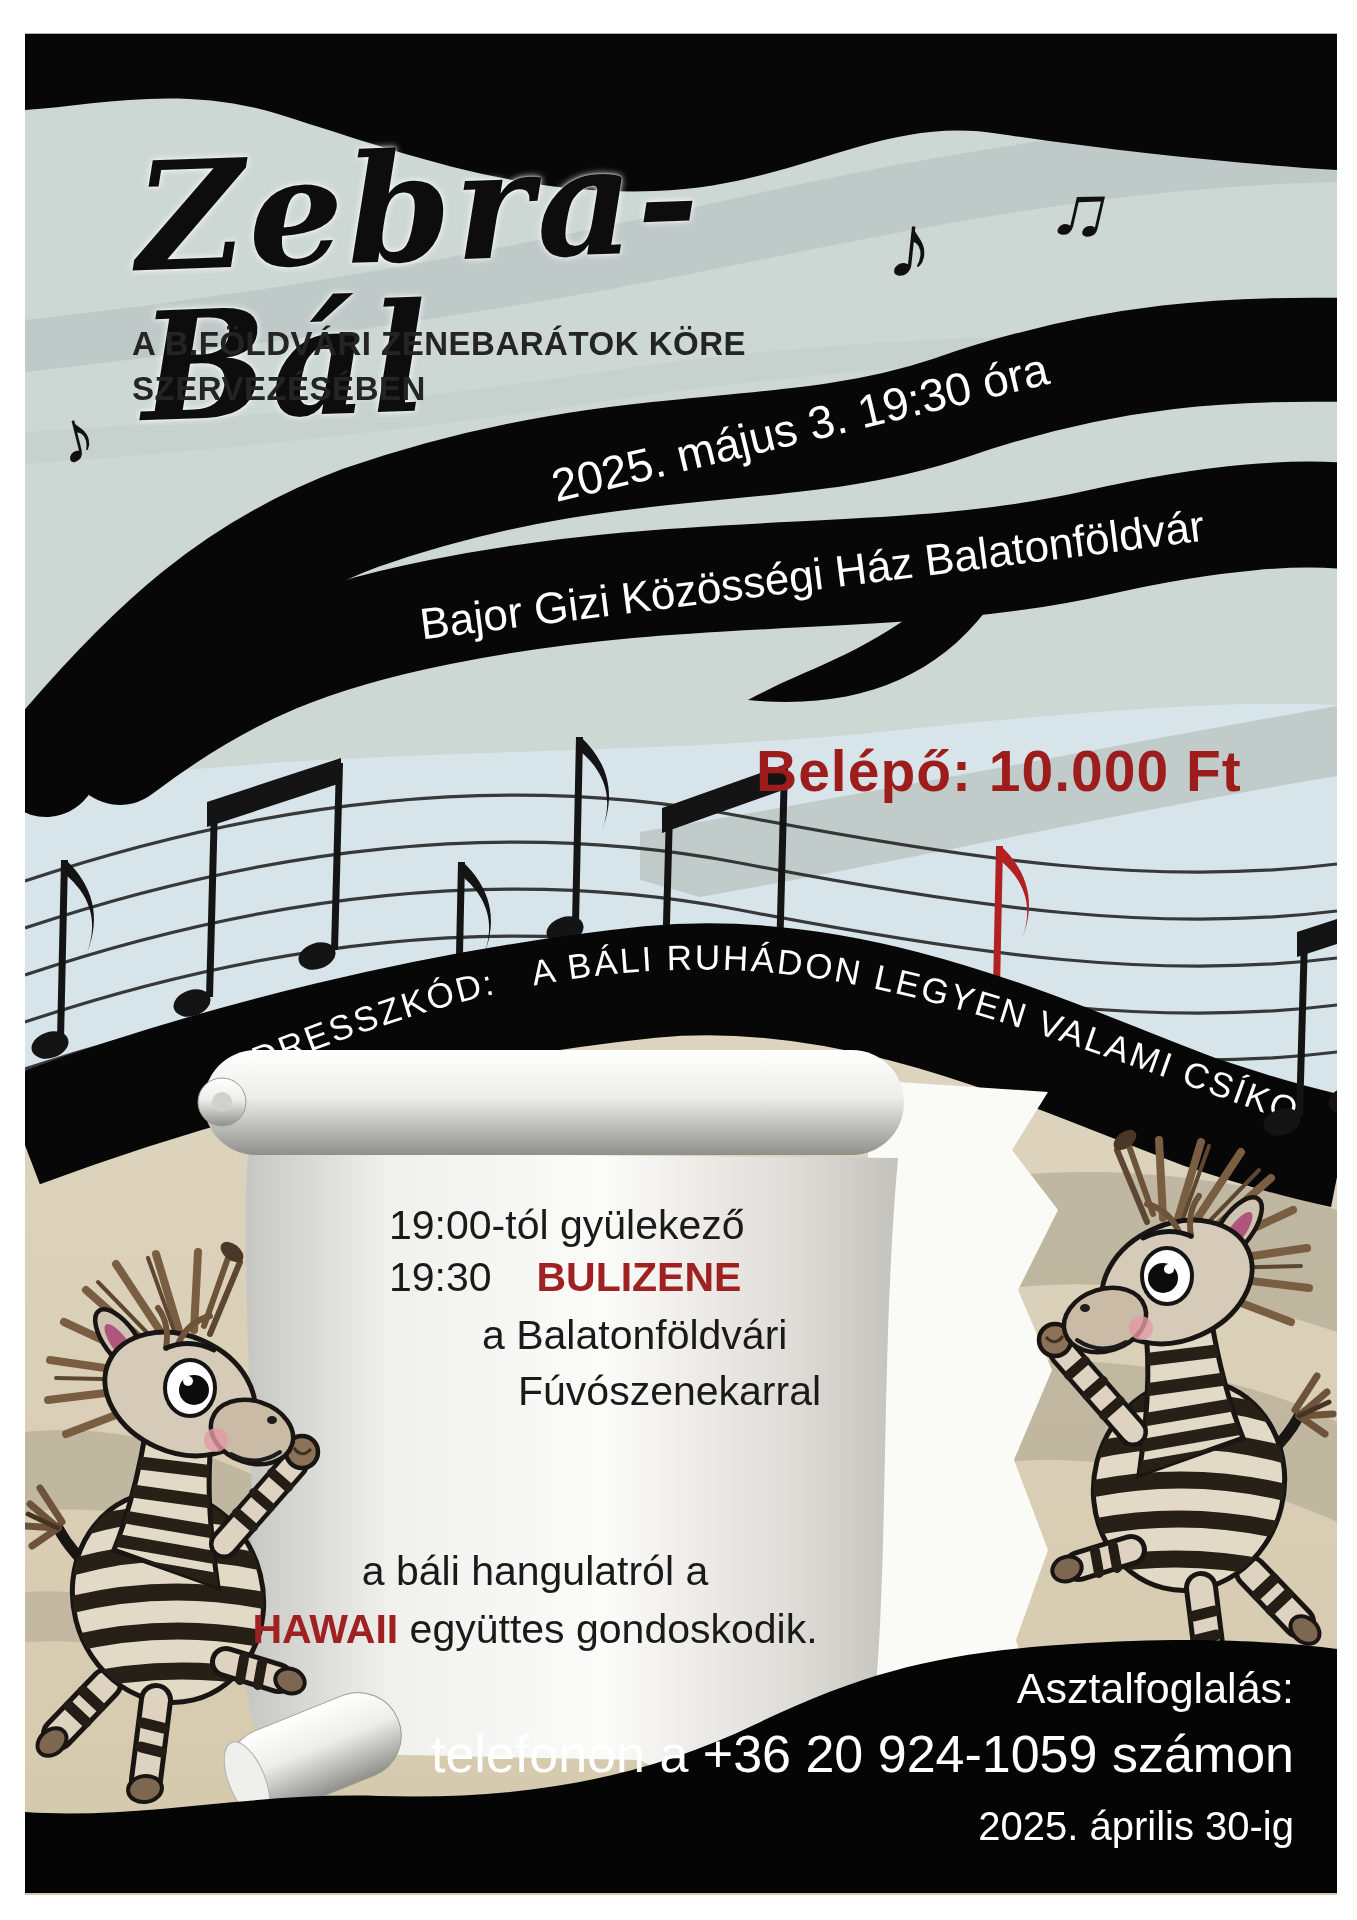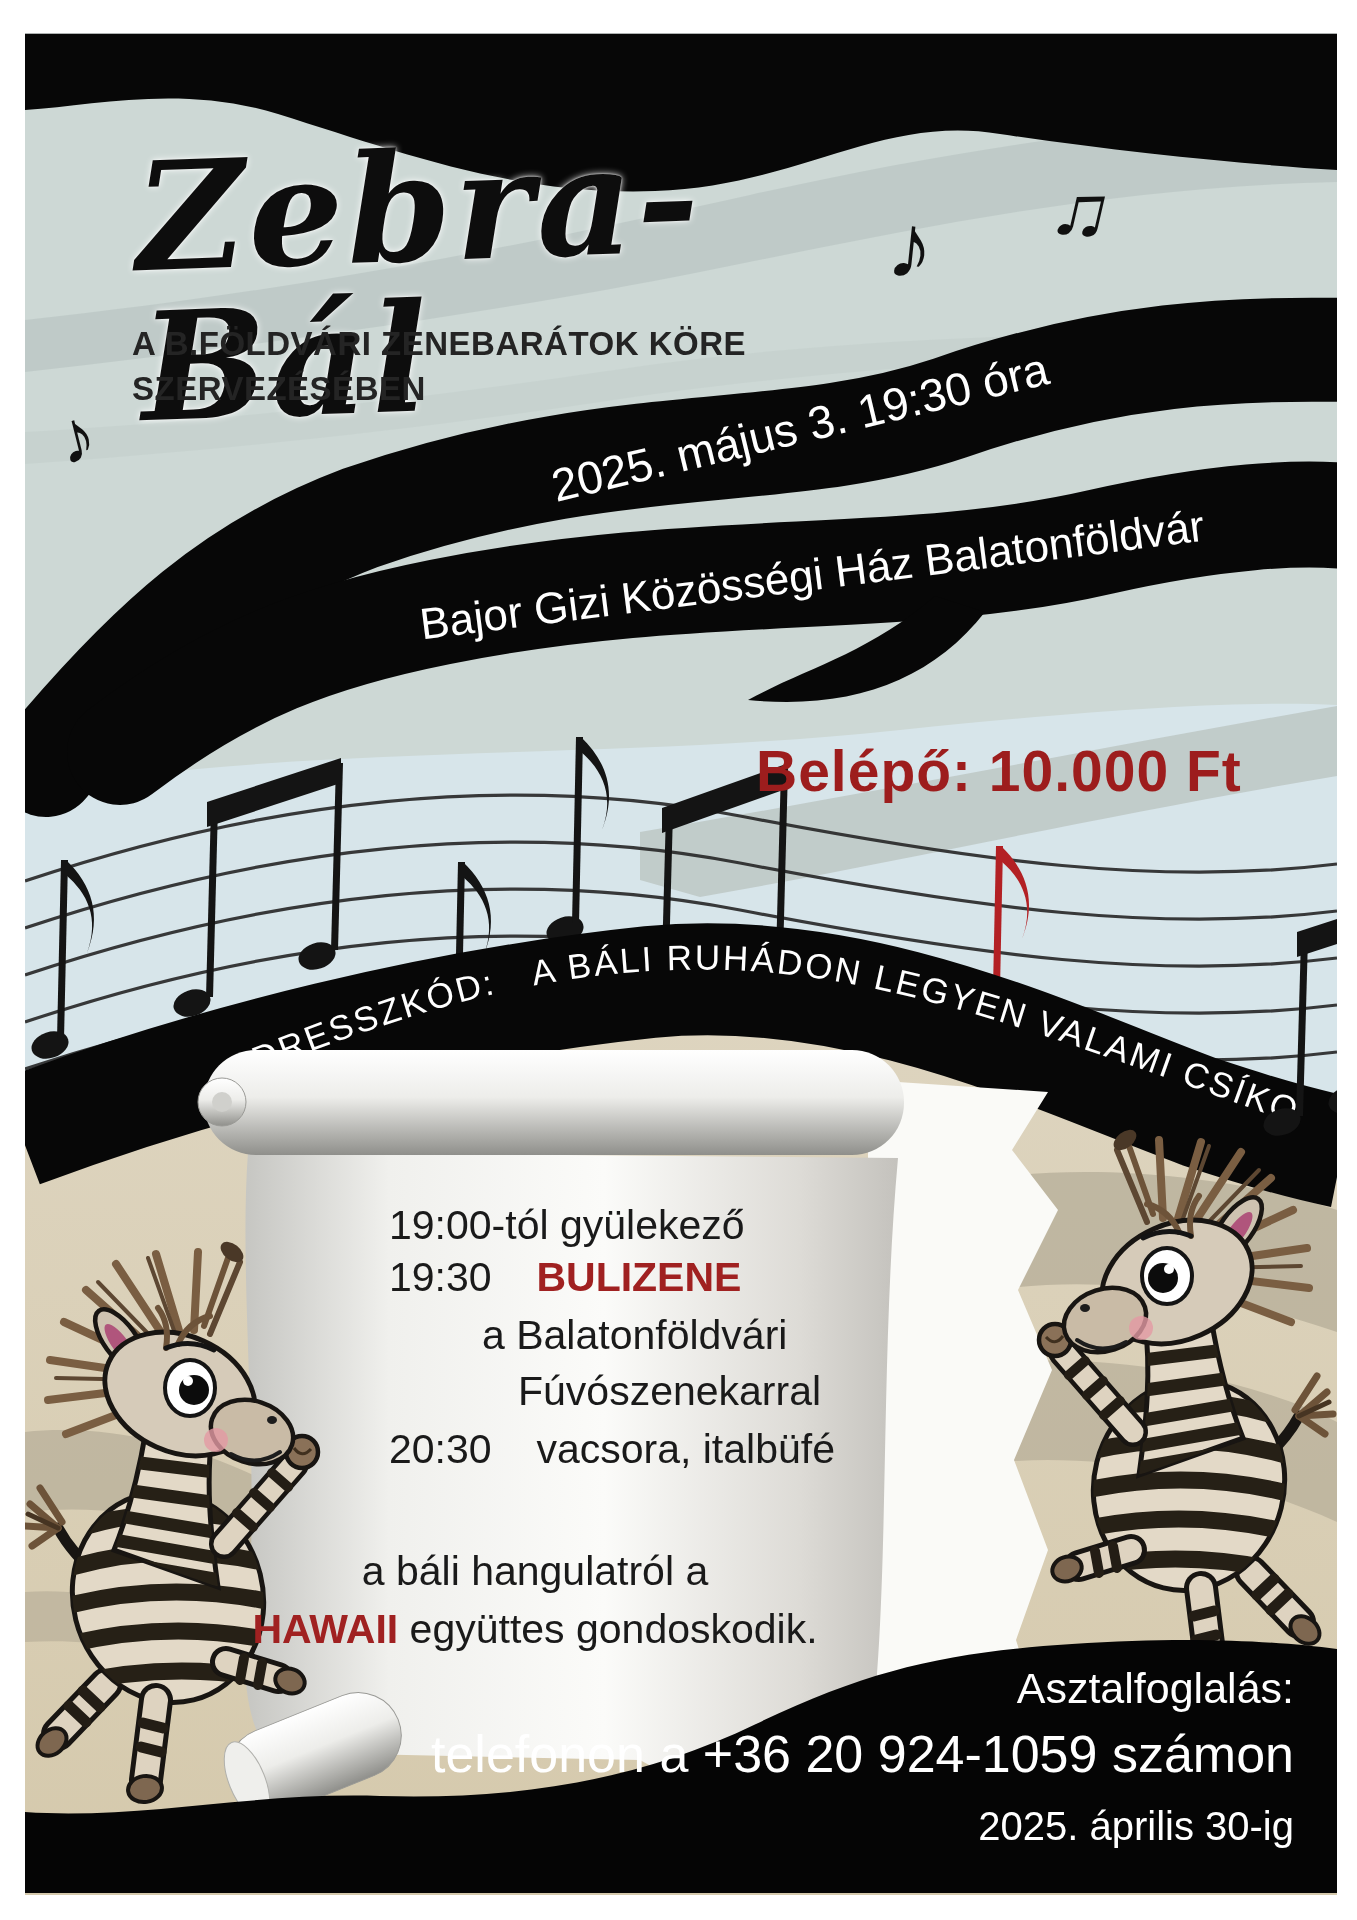--- a/index.html
+++ b/index.html
@@ -295,25 +295,20 @@
 
 
 <div class="prow r1">19:00-tól gyülekező</div>
 <div class="prow r2">
   <span>19:30</span>
   <span class="gap"></span>
   <span class="red">BULIZENE</span>
 </div>
 <div class="prow r3">a Balatonföldvári</div>
 <div class="prow r4">Fúvószenekarral</div>
-<div class="prow r5">
-  <span>20:30</span>
-  <span class="gap"></span>
-  <span>vacsora, italbüfé</span>
-</div>
 <div class="prow n1">a báli hangulatról a</div>
 <div class="prow n2">
   <span class="red">HAWAII</span><span> együttes gondoskodik.</span>
 </div>
 
 <div class="res res-h">Asztalfoglalás:</div>
 <div class="res res-1">telefonon a +36 20 924-1059 számon</div>
 <div class="res res-2">2025. április 30-ig</div>
 
 

